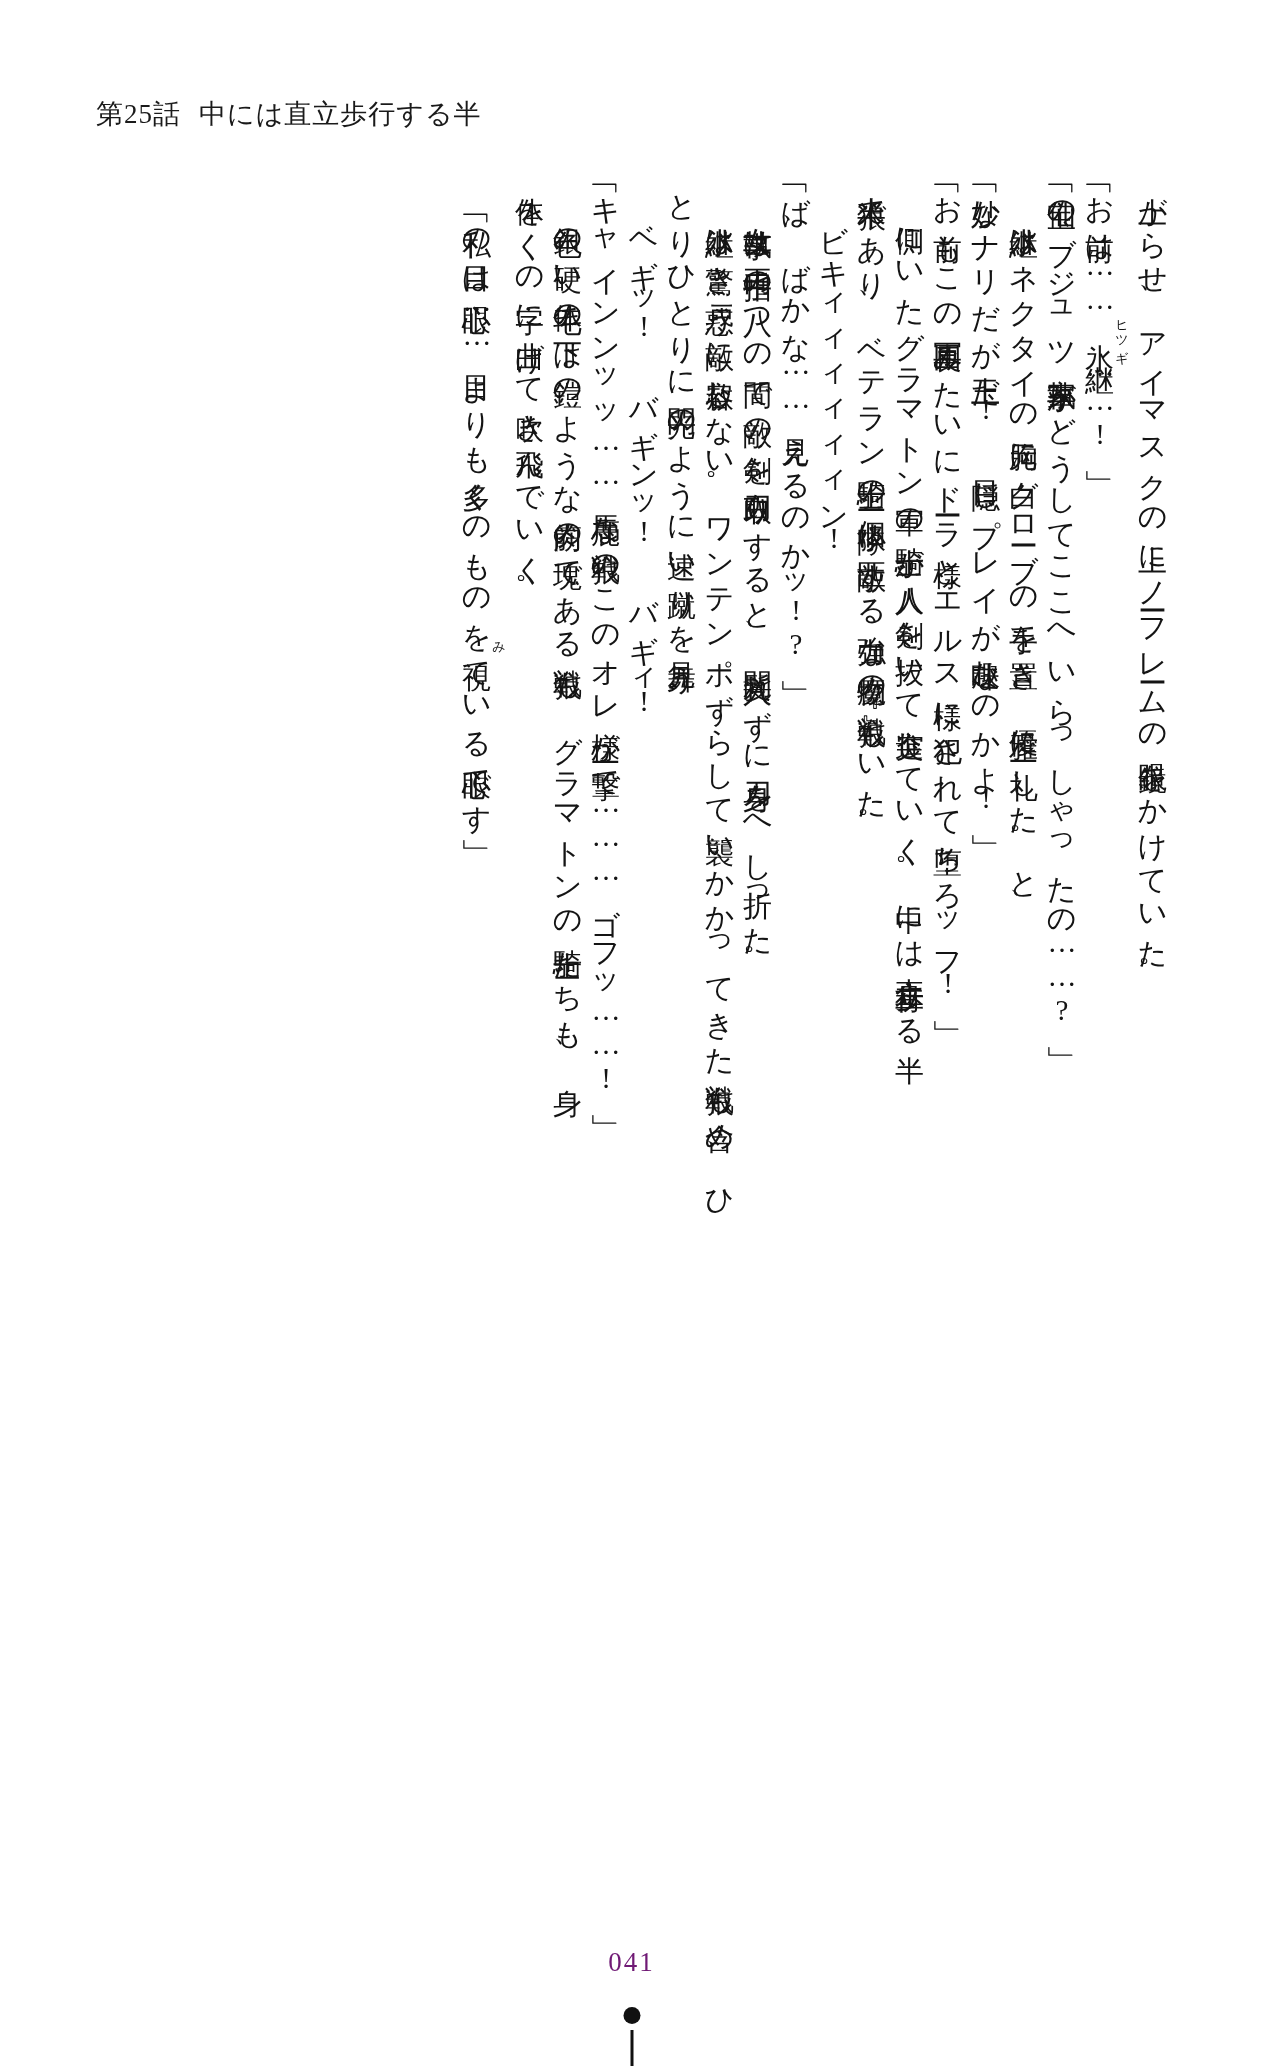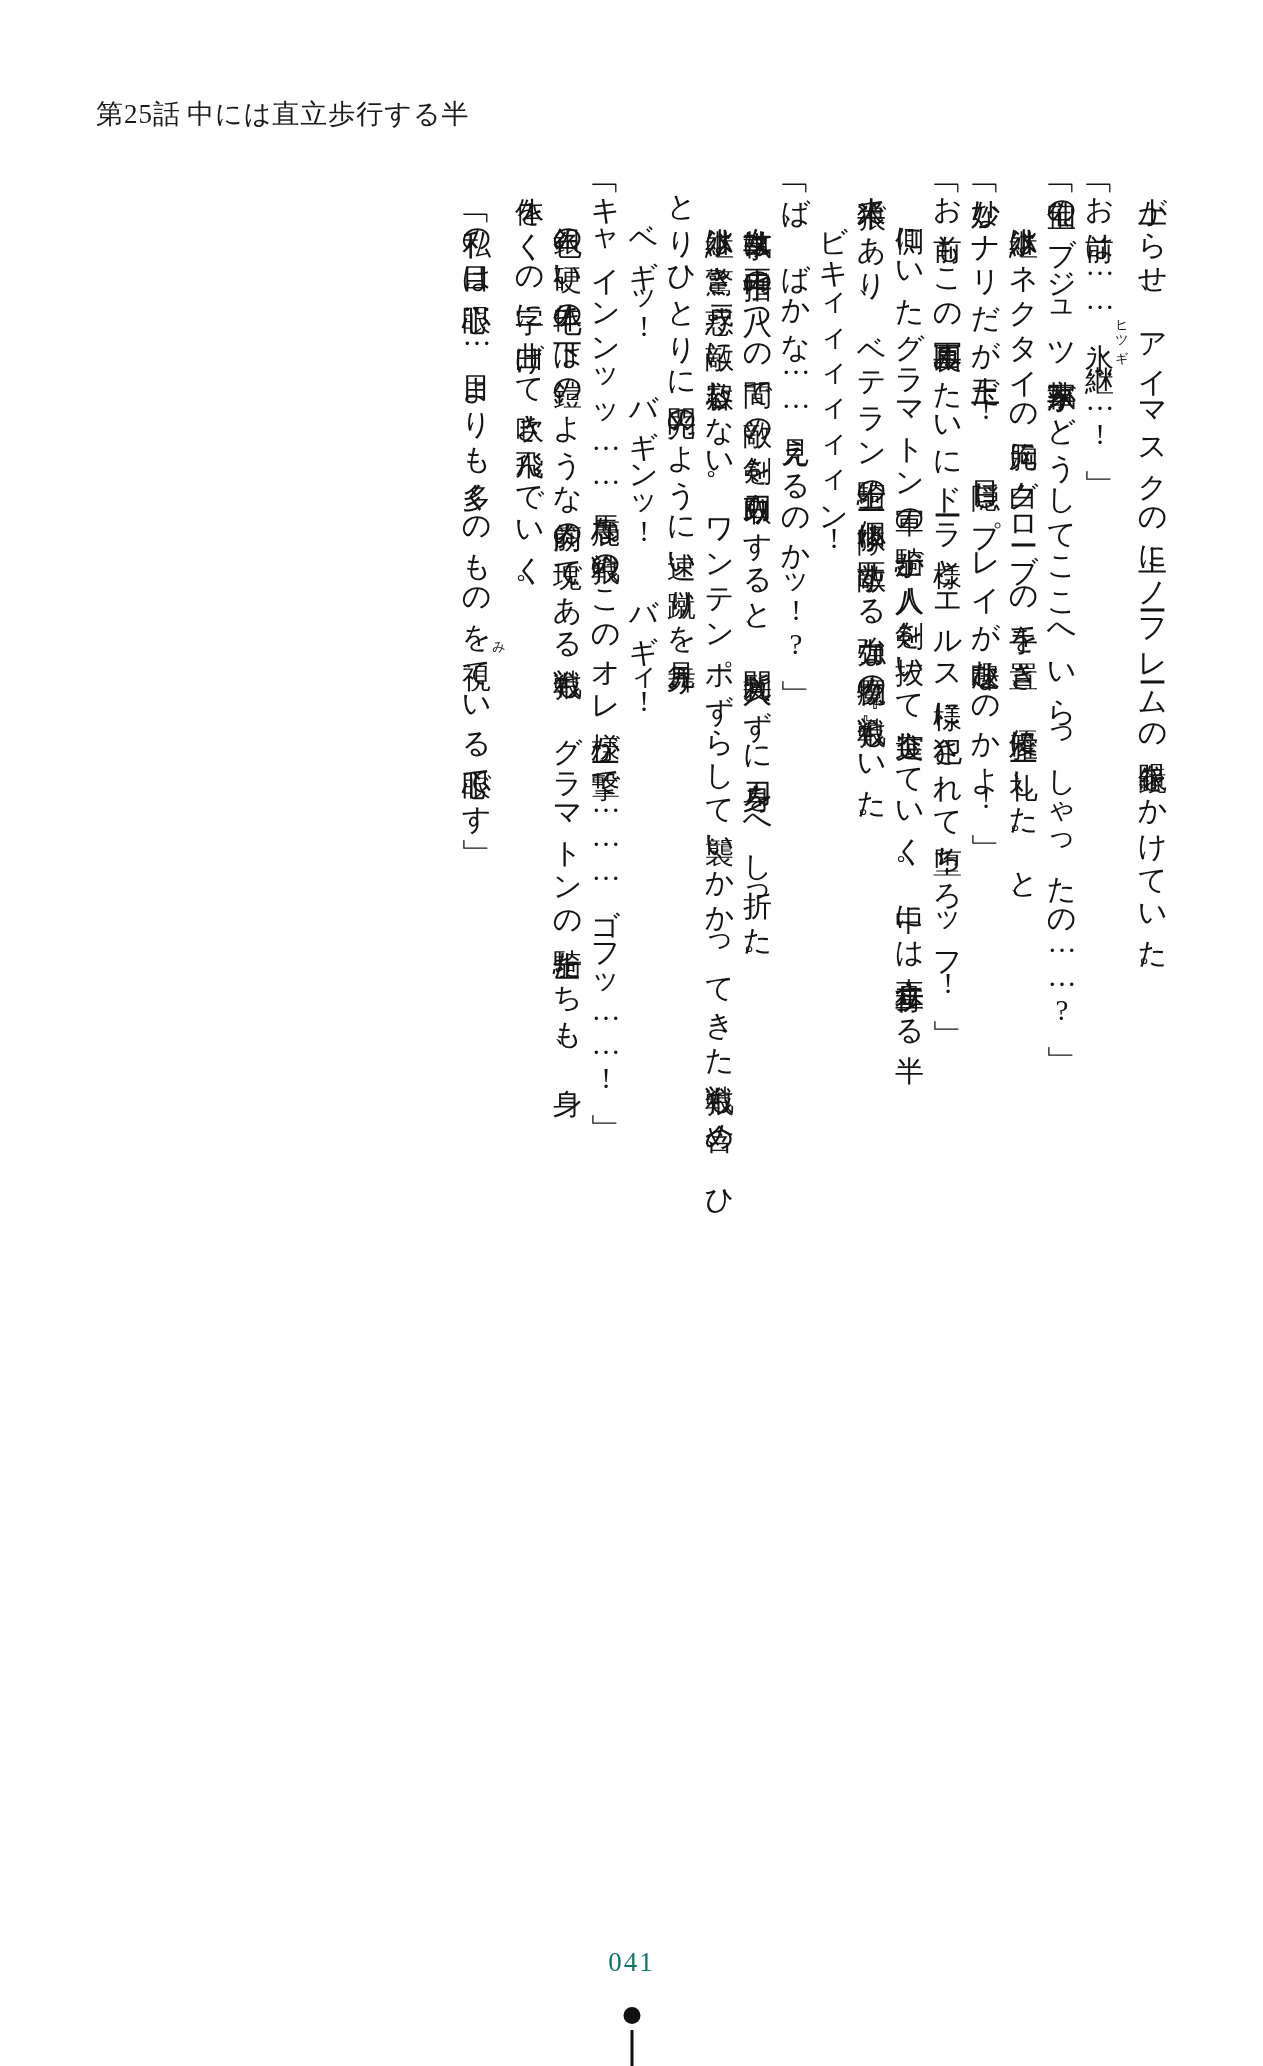--- a/index.html
+++ b/index.html
@@ -27,21 +27,21 @@
   .chapter-header {
     position: absolute;
     left: 96px;
     top: 96px;
     font-size: 27px;
     letter-spacing: 1px;
     white-space: nowrap;
     color: #1a1a1a;
   }
   .chapter-header .num {
-    margin-right: 6px;
+    margin-right: 18px;
   }
 
   
   .body-area {
     position: absolute;
     right: 96px;
     top: 175px;
     width: 1020px;
     height: 1520px;
     display: flex;
@@ -78,21 +78,21 @@
 
   
   .folio {
     position: absolute;
     left: 0;
     right: 0;
     bottom: 88px;
     text-align: center;
     font-size: 27px;
     letter-spacing: 2px;
-    color: #0f766e;
+    color: #701a75;
   }
 
   
   .spine-dot {
     position: absolute;
     left: 50%;
     bottom: 42px;
     transform: translateX(-50%);
     width: 17px;
     height: 17px;

